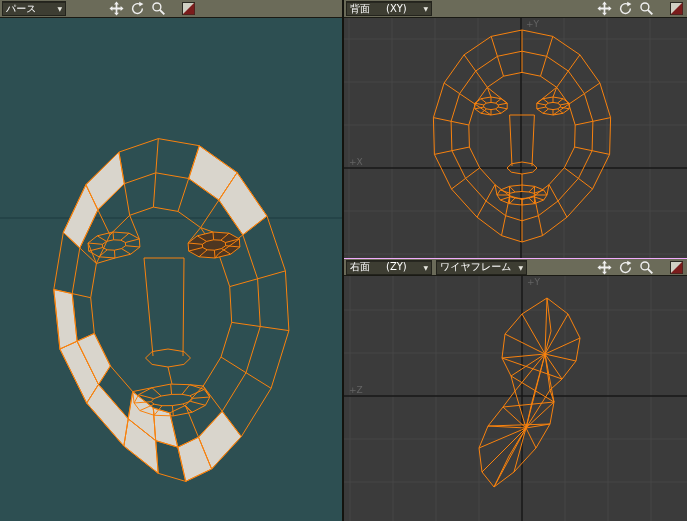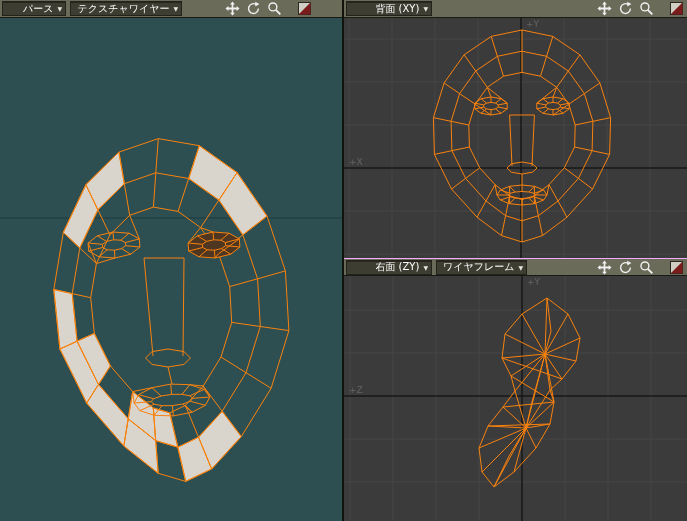--- a/index.html
+++ b/index.html
@@ -1,47 +1,43 @@
 <!DOCTYPE html>
 <html><head>
 <meta charset="utf-8">
 <style>
 *{box-sizing:border-box;margin:0;padding:0}
 body{font-family:"DejaVu Sans","Liberation Sans",sans-serif;background:#1d1d1d}
 .app{width:687px;height:521px;display:flex;background:#3b3b3b;overflow:hidden}
 .col-left{width:344px;border-right:2px solid #13130e;display:flex;flex-direction:column;flex:none}
 .col-right{width:343px;display:flex;flex-direction:column;flex:none}
 .vp-header{height:18px;background:#6b6b59;display:flex;align-items:center;padding:0 2px;gap:4px;border-bottom:1px solid #1a1a14;flex:none}
-.dropdown{height:15px;background:#3d3d32;color:#fff;font-size:10px;display:flex;align-items:center;justify-content:flex-end;padding:0 3px;border:1px solid #23231c;box-shadow:inset 0 1px 0 rgba(0,0,0,.35);white-space:nowrap;overflow:hidden;cursor:default}
+.dropdown{height:15px;background:#3d3d32;color:#fff;font-size:10px;display:flex;align-items:center;justify-content:space-between;padding:0 3px;border:1px solid #23231c;box-shadow:inset 0 1px 0 rgba(0,0,0,.35);white-space:nowrap;overflow:hidden;cursor:default}
 .dd-label{overflow:hidden}
-.dd-tag{margin-left:3px}
+.dd-tag{margin-left:16px}
 .dd-arrow{font-size:6px;color:#e8e8e0;margin-left:4px;flex:none}
 .w64{width:64px}.w86{width:86px}.w104{width:104px}.w110{width:91px}.w112{width:112px}
 .icon-btn{width:17px;height:16px;border:none;background:transparent;display:flex;align-items:center;justify-content:center;padding:0;flex:none}
 .icon-btn svg{display:block}
 .gap34{width:34px;flex:none}
 .corner-gap{width:5px;flex:none}
 .spacer{flex:1}
 .vp-canvas{position:relative;flex:none;overflow:hidden}
 .vp-canvas svg{display:block}
 #side-header{border-top:1px solid #f0abfc}
 </style>
 </head>
 <body>
 
 <div class="app">
 
   <div class="col-left">
     <div class="vp-header">
       <div class="dropdown w64">
         <span class="dd-label">パース</span>
-        <span class="dd-arrow">▼</span>
-      </div>
-      <div class="dropdown w112">
-        <span class="dd-label">テクスチャワイヤー</span>
         <span class="dd-arrow">▼</span>
       </div>
       <div class="gap34"></div>
       <button class="icon-btn">
         <svg width="15" height="15" viewBox="0 0 16 16">
           <path d="M8 0.5 L10.6 3.6 H8.9 V6.9 H12.4 V5.4 L15.5 8 L12.4 10.6 V9.1 H8.9 V12.4 H10.6 L8 15.5 L5.4 12.4 H7.1 V9.1 H3.6 V10.6 L0.5 8 L3.6 5.4 V6.9 H7.1 V3.6 H5.4 Z" fill="#efefef"></path>
         </svg>
       </button>
       <button class="icon-btn">
         <svg width="15" height="15" viewBox="0 0 16 16">

